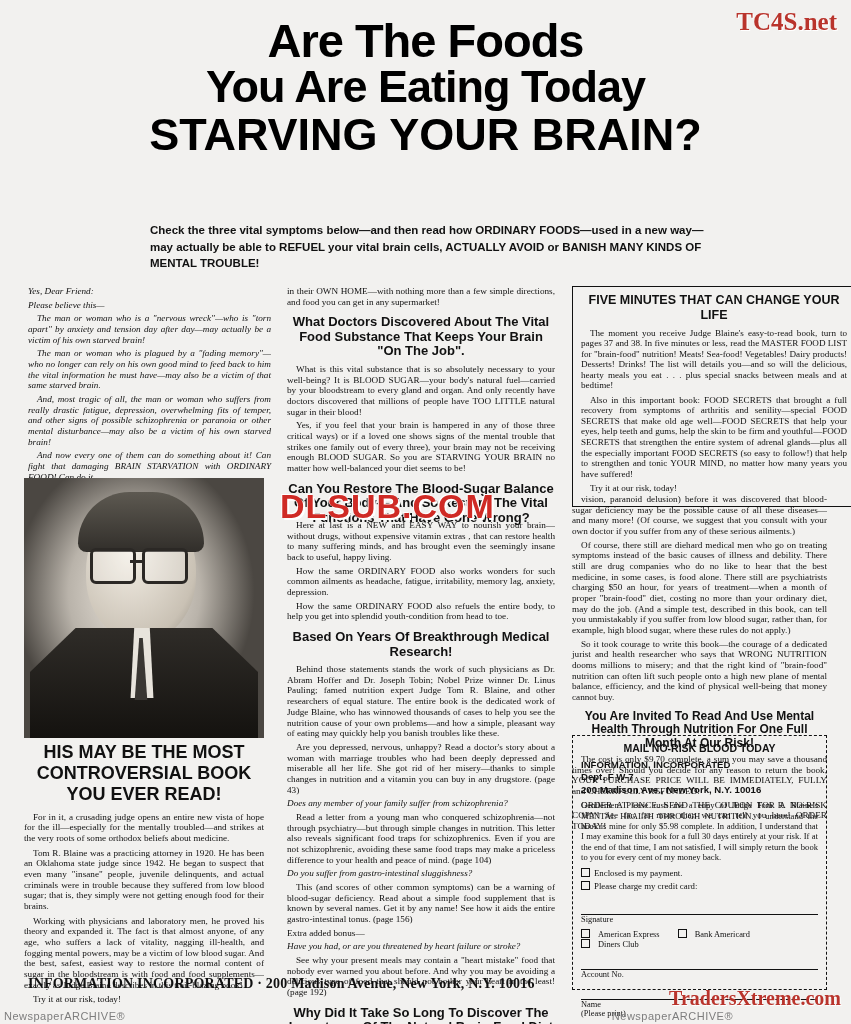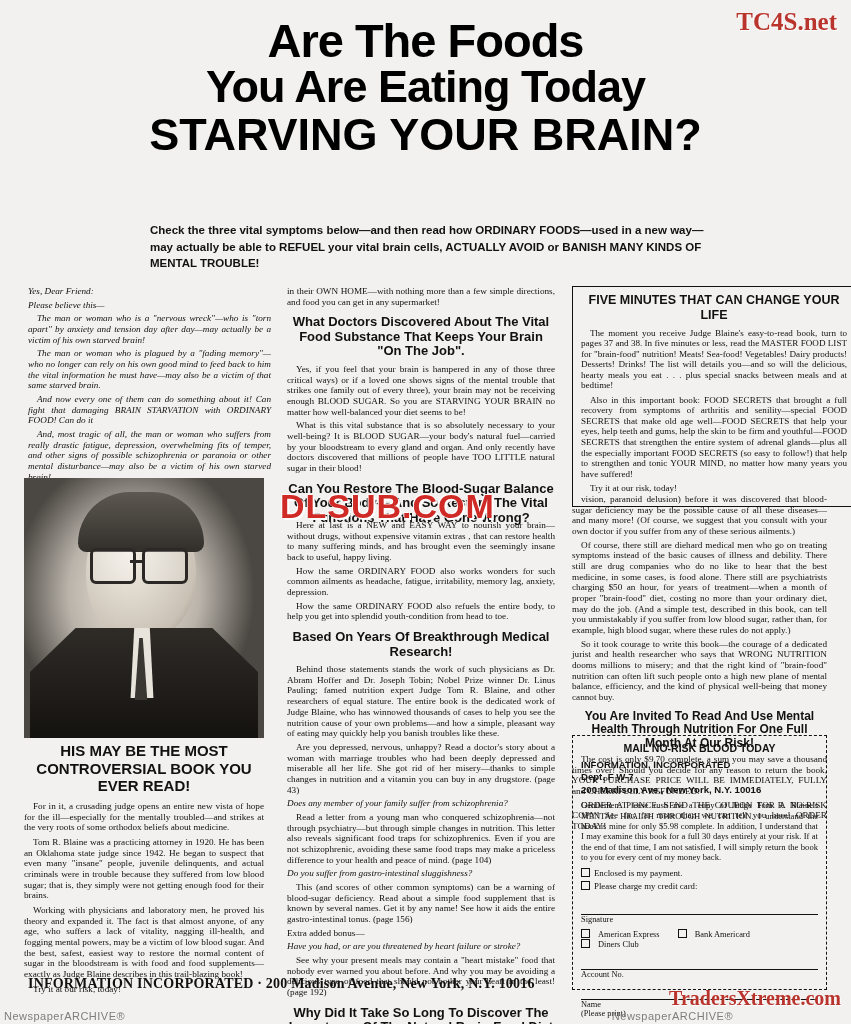--- a/index.html
+++ b/index.html
@@ -64,21 +64,21 @@
   .bridge{position:absolute;left:106px;top:82px;width:12px;height:3px;background:#2b2825;}
   .suit{position:absolute;left:6px;top:150px;width:228px;height:110px;
     background:linear-gradient(#2f2c28,#14120f);clip-path:polygon(20% 0,80% 0,100% 40%,100% 100%,0 100%,0 40%);}
   .shirt{position:absolute;left:92px;top:150px;width:52px;height:70px;background:#e8e4dc;
     clip-path:polygon(35% 0,65% 0,72% 100%,28% 100%);}
   .tie{position:absolute;left:108px;top:160px;width:18px;height:62px;background:#3a3733;
     clip-path:polygon(40% 0,60% 0,85% 100%,15% 100%);}
 
   
   .capbox{position:absolute;left:24px;top:742px;width:240px;}
-  .capbox h4{font-family:"Liberation Sans",sans-serif;font-weight:bold;font-size:15px;
+  .capbox h4{font-family:"Liberation Sans",sans-serif;font-weight:bold;font-size:18px;
     text-align:center;line-height:1.18;margin:0 0 6px 0;}
   .capbox .body{font-size:9.2px;line-height:1.16;text-align:justify;}
   .capbox .body p{margin:0 0 4px 0;text-indent:9px;}
 
   
   .boxA{position:absolute;left:572px;top:286px;width:284px;border:1px solid #111;padding:6px 8px 8px 8px;box-sizing:border-box;}
   .boxA h4{font-family:"Liberation Sans",sans-serif;font-size:12.5px;text-align:center;
     margin:0 0 5px 0;line-height:1.18;font-weight:bold;}
   .boxA .body{font-size:9.1px;line-height:1.16;text-align:justify;}
   .boxA .body p{margin:0 0 4px 0;text-indent:9px;}
@@ -114,29 +114,29 @@
     <div class="h3">STARVING YOUR BRAIN?</div>
   </div>
 
   <div class="deck">Check the three vital symptoms below—and then read how ORDINARY FOODS—used in a new way—may actually be able to REFUEL your vital brain cells, ACTUALLY AVOID or BANISH MANY KINDS OF MENTAL TROUBLE!</div>
 
   <div class="col c1">
     <p class="noind">Yes, Dear Friend:</p>
     <p class="noind">Please believe this—</p>
     <p>The man or woman who is a "nervous wreck"—who is "torn apart" by anxiety and tension day after day—may actually be a victim of his own starved brain!</p>
     <p>The man or woman who is plagued by a "fading memory"—who no longer can rely on his own good mind to feed back to him the vital information he must have—may also be a victim of that same starved brain.</p>
+    <p>And, most tragic of all, the man or woman who suffers from really drastic fatigue, depression, overwhelming fits of temper, and other signs of possible schizophrenia or paranoia or other mental disturbance—may also be a victim of his own starved brain!</p>
     <p>And now every one of them can do something about it! Can fight that damaging BRAIN STARVATION with ORDINARY FOOD! Can do it</p>
-    <p>And, most tragic of all, the man or woman who suffers from really drastic fatigue, depression, overwhelming fits of temper, and other signs of possible schizophrenia or paranoia or other mental disturbance—may also be a victim of his own starved brain!</p>
   </div>
 
   <div class="col c2">
     <p class="noind">in their OWN HOME—with nothing more than a few simple directions, and food you can get in any supermarket!</p>
     <h4>What Doctors Discovered About The Vital Food Substance That Keeps Your Brain "On The Job".</h4>
+    <p>What is this vital substance that is so absolutely necessary to your well-being? It is BLOOD SUGAR—your body's natural fuel—carried by your bloodstream to every gland and organ. And only recently have doctors discovered that millions of people have TOO LITTLE natural sugar in their blood!</p>
     <p>Yes, if you feel that your brain is hampered in any of those three critical ways) or if a loved one shows signs of the mental trouble that strikes one family out of every three), your brain may not be receiving enough BLOOD SUGAR. So you are STARVING YOUR BRAIN no matter how well-balanced your diet seems to be!</p>
-    <p>What is this vital substance that is so absolutely necessary to your well-being? It is BLOOD SUGAR—your body's natural fuel—carried by your bloodstream to every gland and organ. And only recently have doctors discovered that millions of people have TOO LITTLE natural sugar in their blood!</p>
     <h4>Can You Restore The Blood-Sugar Balance Of Your Body— And So Restore The Vital Functions That Have Gone Wrong?</h4>
   </div>
 
   <div class="col c3">
     <p>Here at last is a NEW and EASY WAY to nourish your brain—without drugs, without expensive vitamin extras , that can restore health to many suffering minds, and has brought even the seemingly insane back to useful, happy living.</p>
     <p>How the same ORDINARY FOOD also works wonders for such common ailments as headache, fatigue, irritability, memory lag, anxiety, depression.</p>
     <p>How the same ORDINARY FOOD also refuels the entire body, to help you get into splendid youth-condition from head to toe.</p>
     <h4>Based On Years Of Breakthrough Medical Research!</h4>
     <p>Behind those statements stands the work of such physicians as Dr. Abram Hoffer and Dr. Joseph Tobin; Nobel Prize winner Dr. Linus Pauling; famed nutrition expert Judge Tom R. Blaine, and other researchers of equal stature. The entire book is the dedicated work of Judge Blaine, who has winnowed thousands of cases to help you see the nutrition cause of your own problems—and how a simple, pleasant way of eating may quickly help you banish troubles like these.</p>
     <p>Are you depressed, nervous, unhappy? Read a doctor's story about a woman with marriage troubles who had been deeply depressed and miserable all her life. She got rid of her misery—thanks to simple changes in nutrition and a vitamin you can buy in any drugstore. (page 43)</p>

